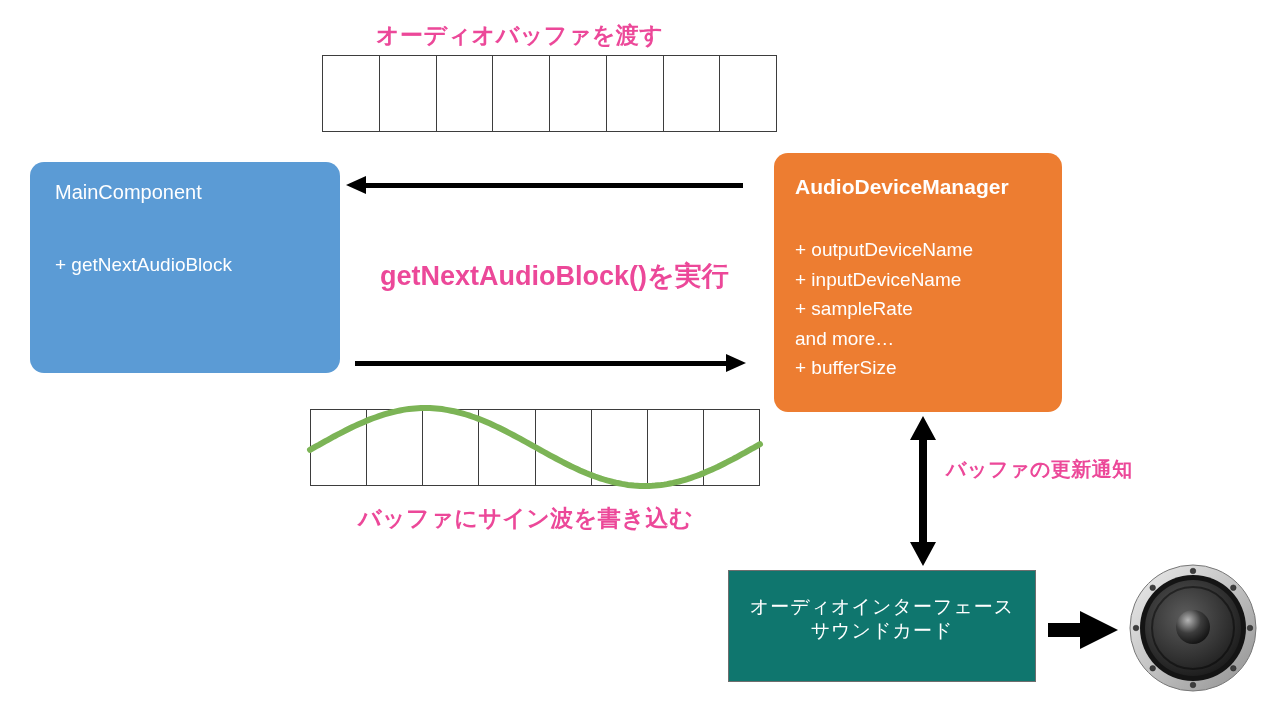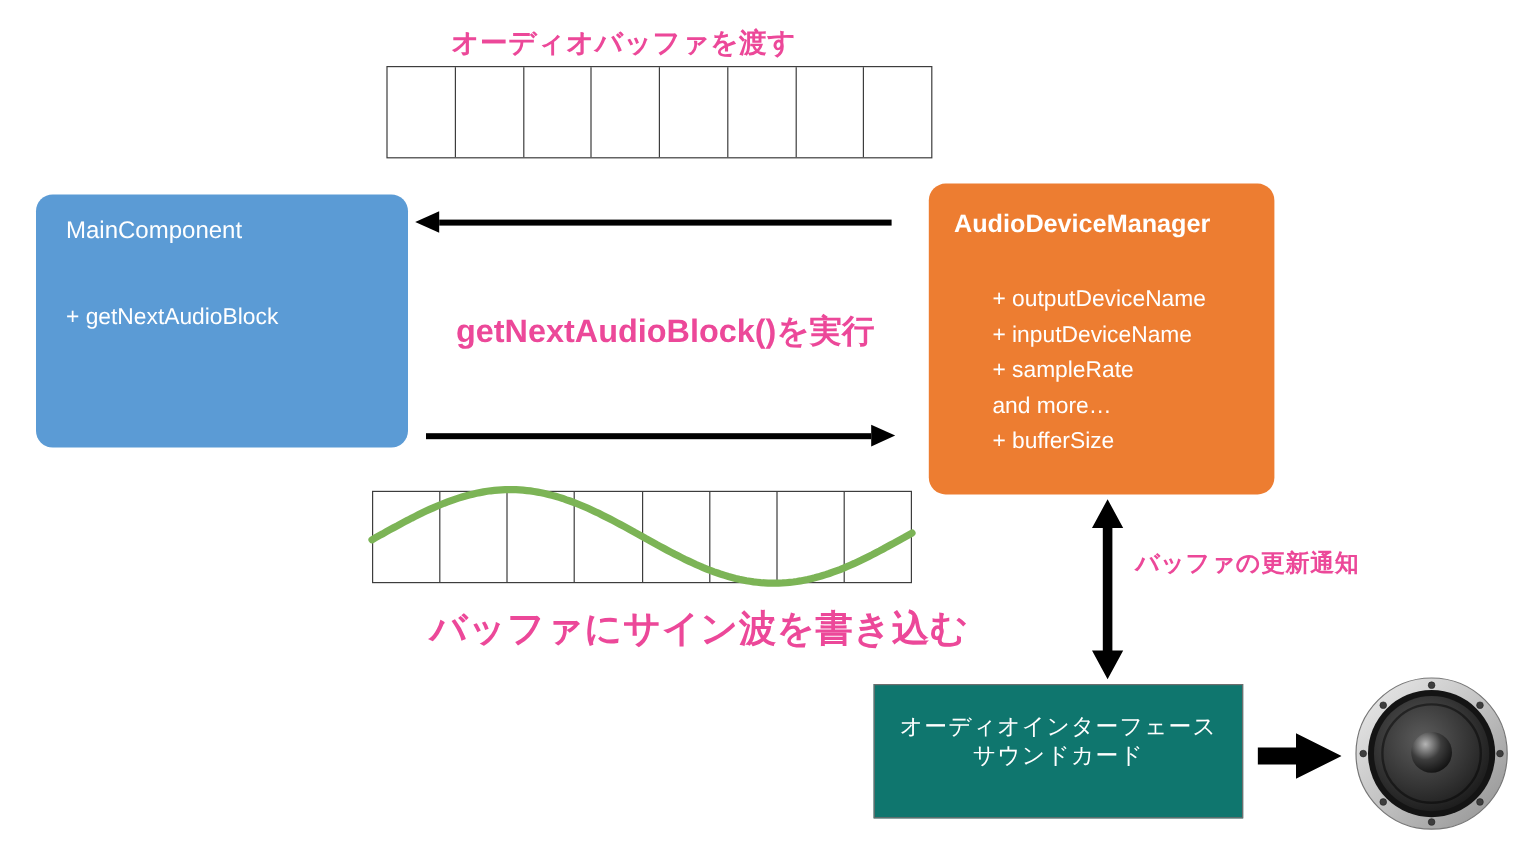--- a/index.html
+++ b/index.html
@@ -14,21 +14,21 @@
   }
   .jp-label {
     position: absolute;
     font-weight: 700;
     color: #ec4899;
     white-space: nowrap;
     letter-spacing: 0.5px;
   }
   .top-label    { left: 376px; top: 20px;  font-size: 23px; }
   .exec-label   { left: 380px; top: 258px; font-size: 27px; letter-spacing: 0px; }
-  .sine-label   { left: 358px; top: 503px; font-size: 31px; }
+  .sine-label   { left: 358px; top: 503px; font-size: 23px; }
   .update-label { left: 946px; top: 456px; font-size: 20px; }
 
   .grid {
     position: absolute;
     display: flex;
     border: 1.5px solid #3d3d3d;
     background: transparent;
   }
   .top-grid  { left: 322px; top: 55px;  width: 455px; height: 77px; }
   .sine-grid { left: 310px; top: 409px; width: 450px; height: 77px; }
@@ -42,21 +42,21 @@
     border-radius: 14px;
     color: #fff;
   }
   .blue-box   { left: 30px;  top: 162px; width: 310px; height: 211px; }
   .orange-box { left: 774px; top: 153px; width: 288px; height: 259px; }
   .box-title { position: absolute; font-size: 21px; font-weight: 400; white-space: nowrap; }
   .blue-box .box-title   { left: 25px; top: 19px; font-size: 20px; }
   .orange-box .box-title { left: 21px; top: 22px; font-weight: bold; }
   .member-list { position: absolute; font-size: 19px; font-weight: 400; }
   .blue-box .member-list   { left: 25px; top: 88px;  line-height: 29px; }
-  .orange-box .member-list { left: 21px; top: 82px;  line-height: 29.5px; margin-left: 32px; }
+  .orange-box .member-list { left: 21px; top: 82px;  line-height: 29.5px; }
   .member-line { white-space: nowrap; }
 
   .arrow-shaft { position: absolute; background: #000; }
   .shaft-top    { left: 366px; top: 183px; width: 377px; height: 5px; }
   .shaft-bottom { left: 355px; top: 361px; width: 371px; height: 5px; }
   .tri { position: absolute; width: 0; height: 0; border-style: solid; }
   .head-left  { left: 346px; top: 176px; border-width: 9.5px 20px 9.5px 0; border-color: transparent #000 transparent transparent; }
   .head-right { left: 726px; top: 354px; border-width: 9.5px 0 9.5px 20px; border-color: transparent transparent transparent #000; }
 
   .vert-arrow-svg   { position: absolute; left: 904px;  top: 414px; width: 38px;  height: 154px; }

